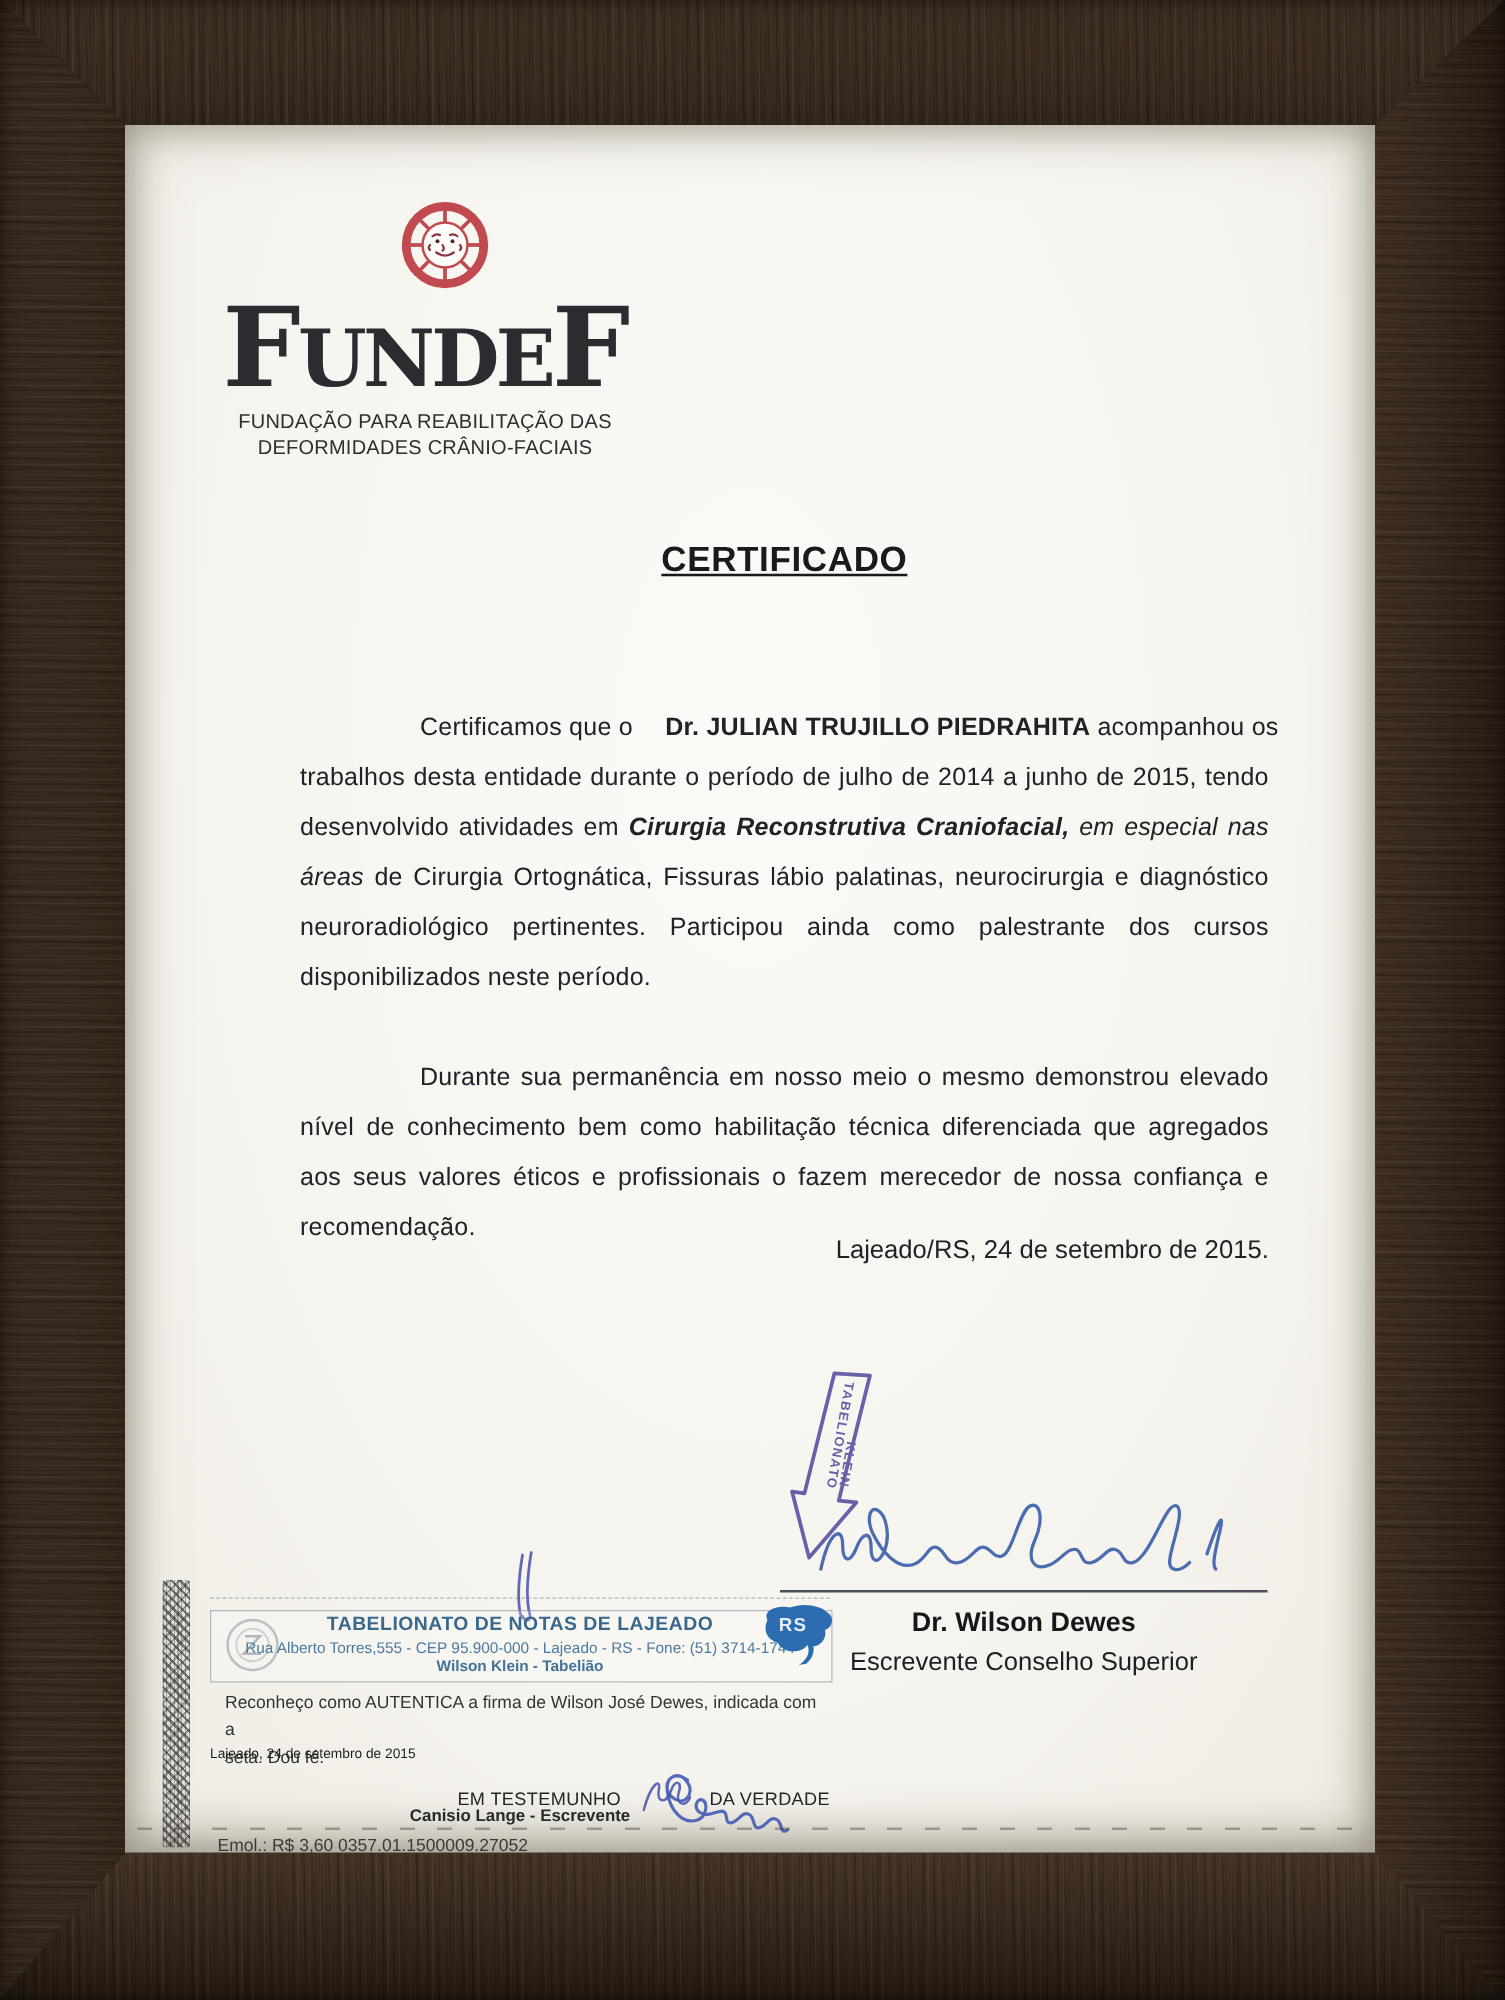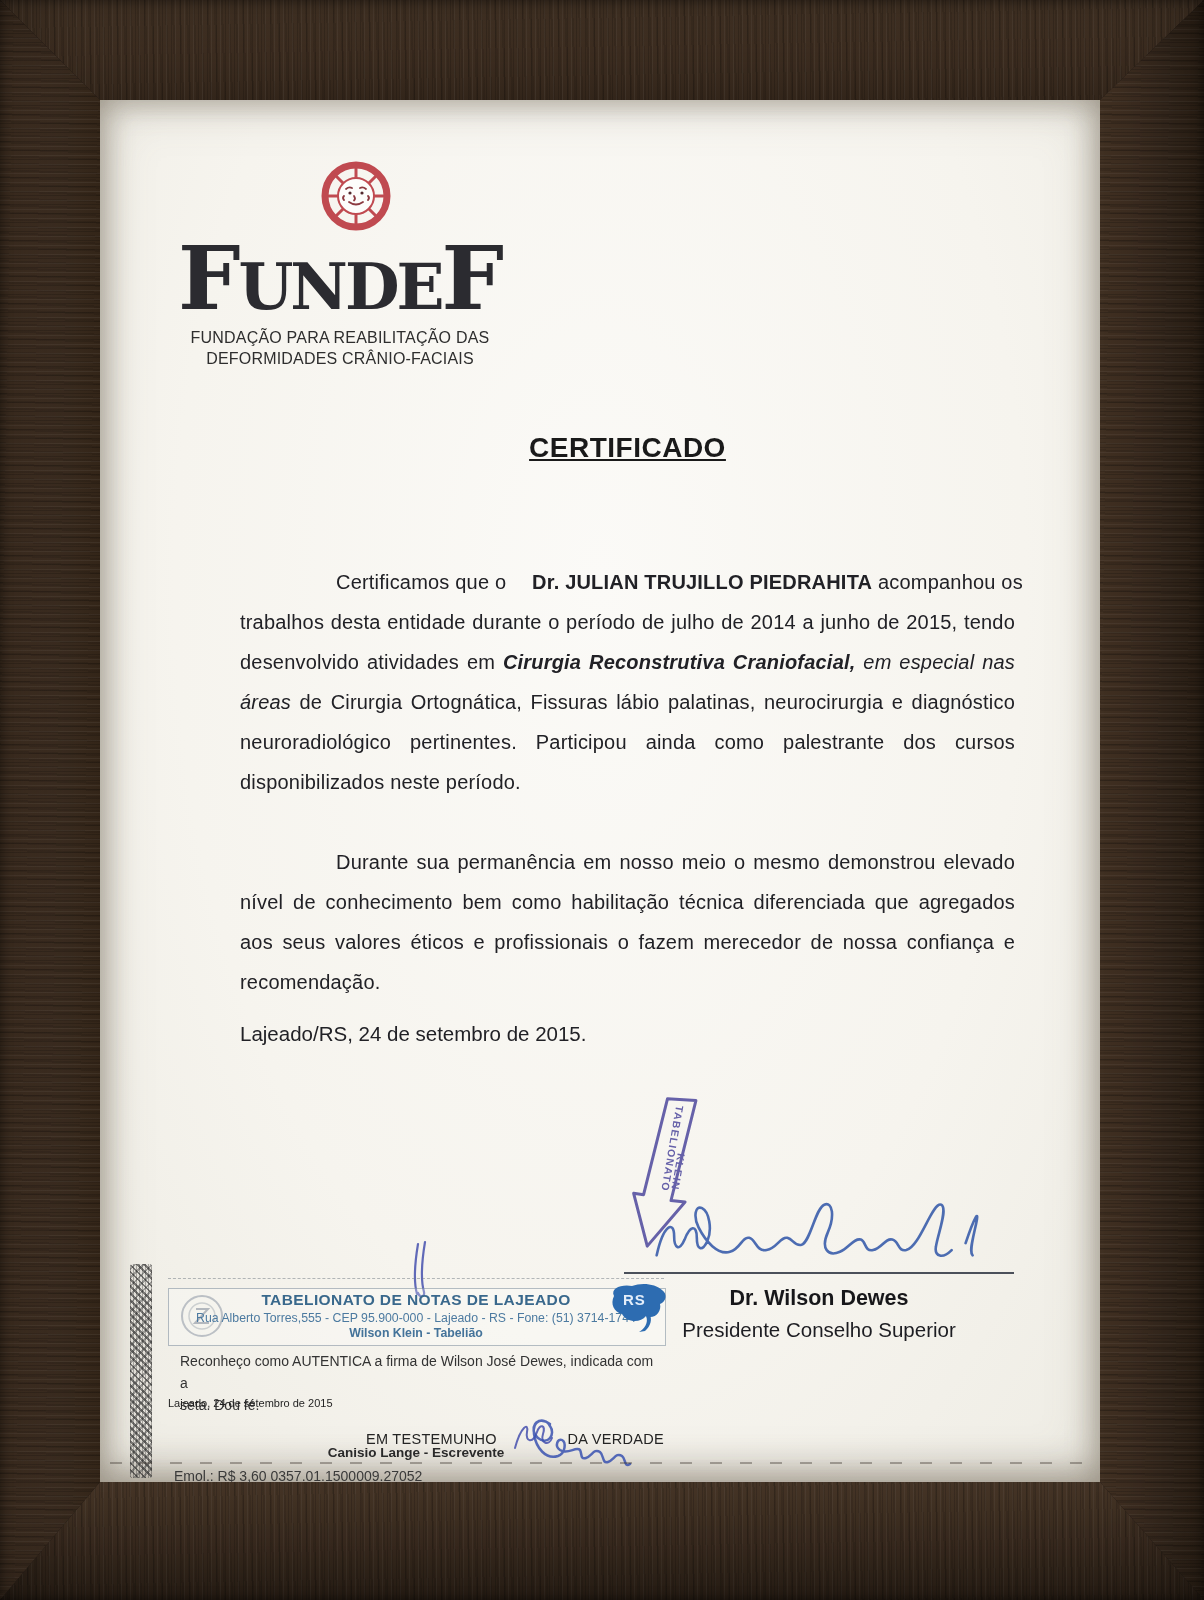--- a/index.html
+++ b/index.html
@@ -49,21 +49,21 @@
   
   .body{position:absolute;left:140px;top:462px;width:775px;color:#212126;}
   .para{margin:0 0 40px 0;}
   .line{height:40px;line-height:40px;font-size:20px;letter-spacing:.2px;
       text-align:justify;text-align-last:justify;overflow:visible;white-space:nowrap;}
   .line.last{text-align-last:left;}
   .line.indent{text-indent:96px;}
   .b{font-weight:700;margin-left:20px;}
   .i{font-style:italic;}
   .bi{font-weight:700;font-style:italic;}
-  .date-line{position:absolute;left:140px;top:922px;width:775px;text-align:left;
+  .date-line{position:absolute;left:140px;top:888px;width:775px;text-align:right;
       font-size:20.5px;color:#212126;}
   
   .arrow-stamp{position:absolute;left:545px;top:993px;width:80px;height:170px;
       transform:rotate(14deg);transform-origin:40px 10px;opacity:.92;}
   
   .sig-block{position:absolute;left:520px;top:1082px;width:398px;text-align:center;}
   .sig-svg{display:block;margin:0 auto;}
   .sig-line{height:2px;background:#4b505a;margin:-6px 4px 12px 4px;}
   .sig-name{font-size:21.5px;font-weight:700;color:#17171a;text-align:center;}
   .sig-role{font-size:20.5px;color:#1d1d22;margin-top:7px;}
@@ -179,21 +179,21 @@
       <svg class="sig-svg" width="398" height="96" viewBox="0 0 400 110">
         <path d="M14 84 C22 48 34 44 34 62 C34 76 40 80 46 66 C52 50 60 48 60 64 C60 78 66 80 72 68
                  C78 54 74 34 66 30 C58 26 56 40 62 52 C70 68 84 84 98 80 C110 77 112 62 120 64
                  C128 66 128 80 140 78 C152 76 156 62 164 64 C170 65 172 74 180 72 C190 69 196 30 206 26
                  C216 22 218 40 210 58 C202 76 210 86 224 80 C234 76 240 64 248 66 C254 68 252 80 262 78
                  C272 76 276 64 284 66 C292 68 290 80 300 78 C316 74 330 22 340 26 C348 30 336 60 334 74
                  C332 86 342 88 352 78 M368 70 C378 40 384 30 380 48 C376 66 372 80 376 84" fill="none" stroke="#3a5dab" stroke-width="3" stroke-linecap="round" opacity=".9"></path>
       </svg>
       <div class="sig-line"></div>
       <div class="sig-name">Dr. Wilson Dewes</div>
-      <div class="sig-role">Presidente Conselho Superior</div>
+      <div class="sig-role">Escrevente Conselho Superior</div>
     </div>
 
     <svg class="rubric" width="24" height="60" viewBox="0 0 24 60">
       <path d="M10 4 C7 22 5 40 9 54 M17 2 C14 20 12 38 16 52 C17 57 12 58 10 53" fill="none" stroke="#4550ae" stroke-width="2.2" stroke-linecap="round" opacity=".85"></path>
     </svg>
 
     <div class="notary">
       <div class="sec-strip"></div>
       <div class="stamp-dash"></div>
       <div class="stamp-box"></div>

